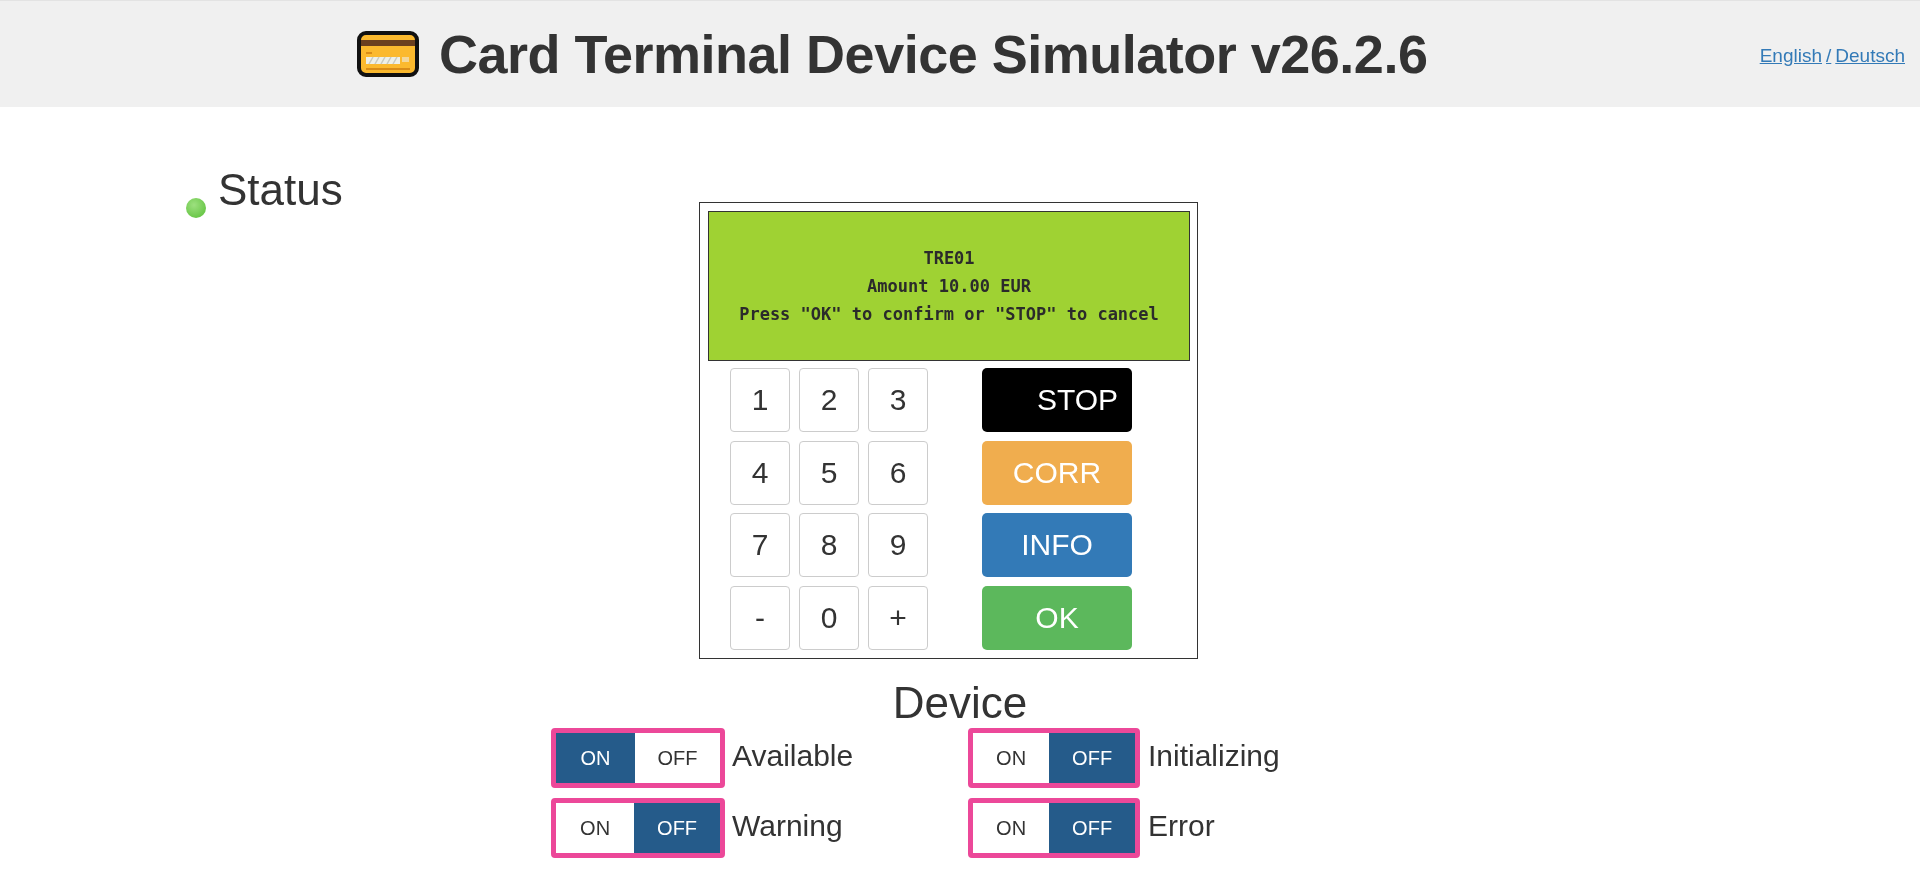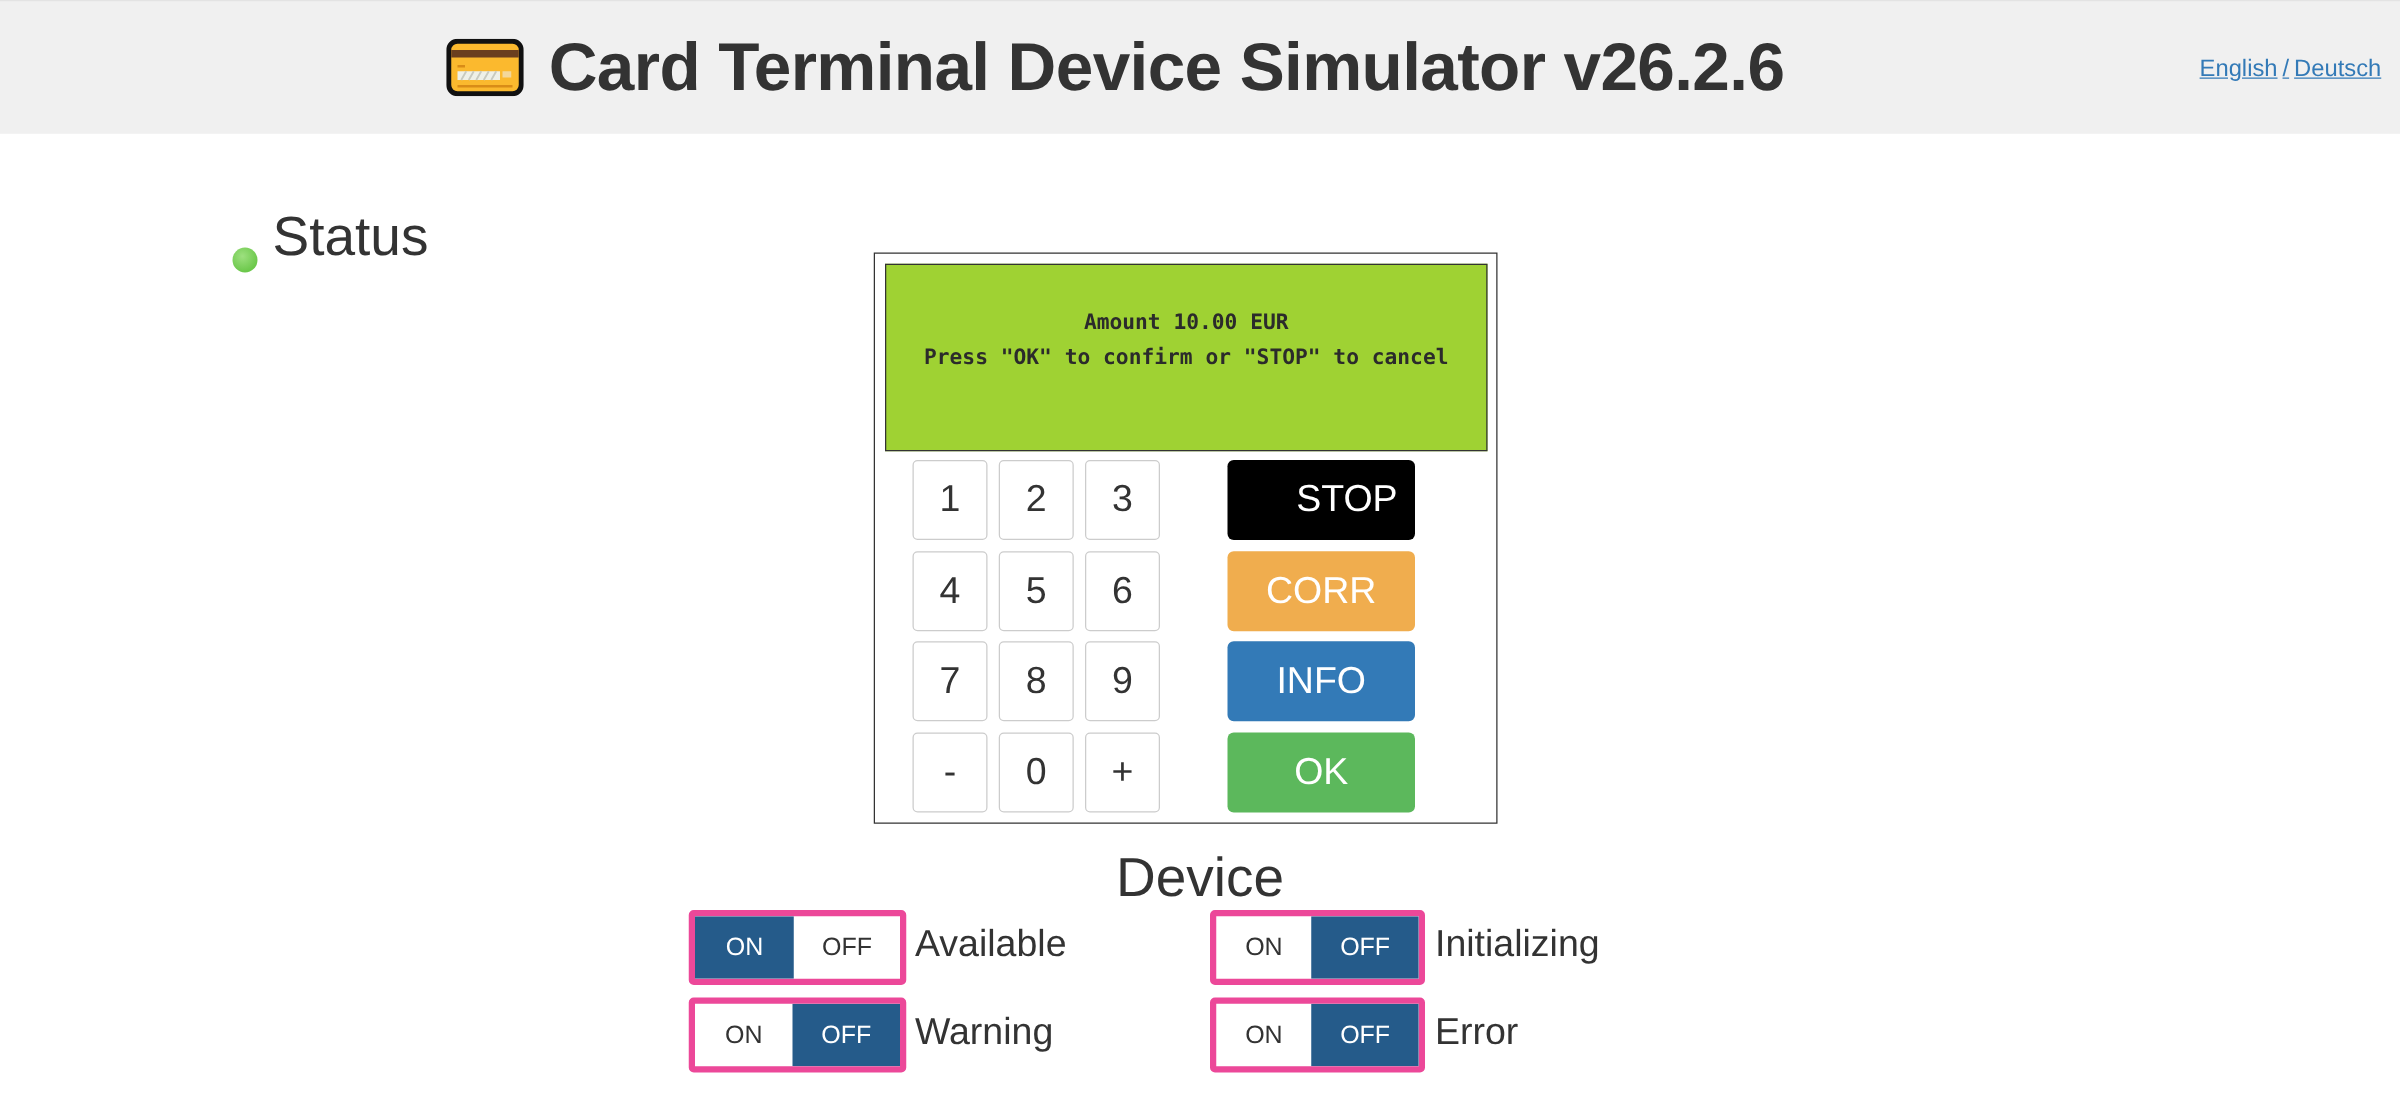--- a/index.html
+++ b/index.html
@@ -111,20 +111,21 @@
   </div>
 </div>
 
 <div class="status">
   <div class="status-dot"></div>
   <h2>Status</h2>
 </div>
 
 <div class="terminal">
   <div class="lcd">
+    <div>TRE01</div>
     <div>Amount 10.00 EUR</div>
     <div>Press "OK" to confirm or "STOP" to cancel</div>
   </div>
 
   <div class="key" style="left:30px;top:165px;">1</div>
   <div class="key" style="left:99px;top:165px;">2</div>
   <div class="key" style="left:168px;top:165px;">3</div>
   <div class="key" style="left:30px;top:238px;">4</div>
   <div class="key" style="left:99px;top:238px;">5</div>
   <div class="key" style="left:168px;top:238px;">6</div>

